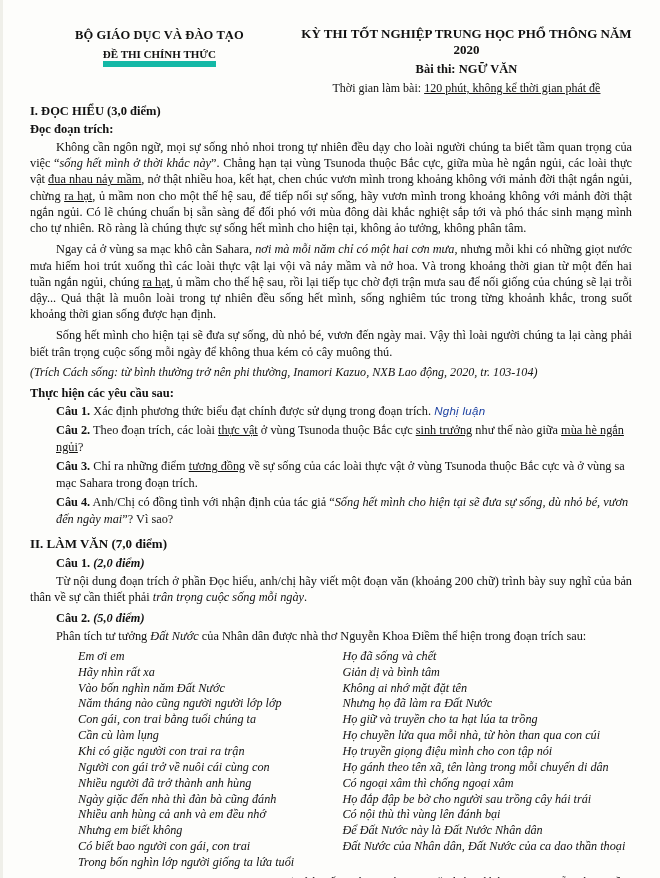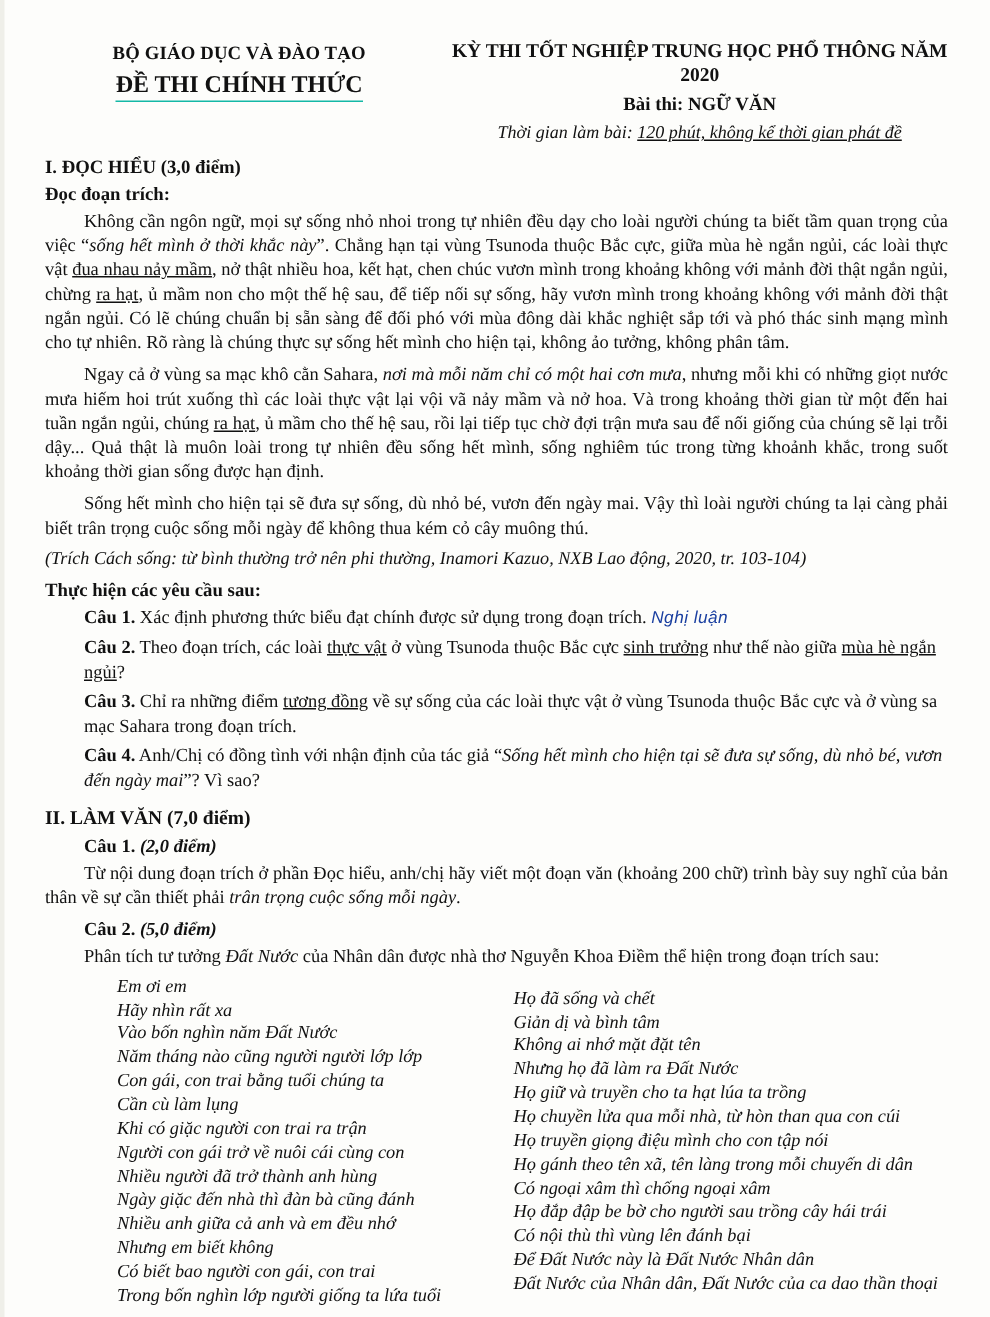--- a/index.html
+++ b/index.html
@@ -36,39 +36,38 @@
   .hdr-right {
     width: 55%;
     text-align: center;
   }
   .ln1 {
     font-size: 12.5px;
     font-weight: bold;
     letter-spacing: .1px;
   }
   .ln2 {
-    font-size: 16px;
+    font-size: 11px;
     font-weight: bold;
     margin-top: 5px;
     display: inline-block;
-    border-bottom: 1px solid #14b8a6;
+    border-bottom: 6px solid #14b8a6;
     padding-bottom: 1px;
   }
   .exam-title {
     font-size: 13px;
     font-weight: bold;
   }
   .exam-sub {
     font-size: 12.5px;
     font-weight: bold;
     margin-top: 4px;
   }
   .exam-time {
     font-size: 12px;
-    font-style: italic;
     margin-top: 4px;
   }
   .exam-time u { text-decoration: underline; }
 
   .sect-title {
     font-size: 12.5px;
     font-weight: bold;
     margin: 8px 0 3px 0;
   }
   .sub-title {
@@ -114,21 +113,20 @@
   .cau {
     font-size: 12.3px;
     font-weight: bold;
     margin: 4px 0 2px 26px;
   }
   .cau .pt { font-style: italic; font-weight: bold; }
   .poem-wrap {
     display: flex;
     gap: 10px;
     margin: 4px 0 0 0;
-    align-items: center;
   }
   .poem-col {
     width: 50%;
     font-size: 12.2px;
     font-style: italic;
     line-height: 1.30;
   }
   .poem-col.left { padding-left: 48px; box-sizing: border-box; }
   .poem-col.right { padding-left: 6px; box-sizing: border-box; }
   .poem-col div { white-space: nowrap; }
@@ -221,21 +219,21 @@
       <div>Em ơi em</div>
       <div>Hãy nhìn rất xa</div>
       <div>Vào bốn nghìn năm Đất Nước</div>
       <div>Năm tháng nào cũng người người lớp lớp</div>
       <div>Con gái, con trai bằng tuổi chúng ta</div>
       <div>Cần cù làm lụng</div>
       <div>Khi có giặc người con trai ra trận</div>
       <div>Người con gái trở về nuôi cái cùng con</div>
       <div>Nhiều người đã trở thành anh hùng</div>
       <div>Ngày giặc đến nhà thì đàn bà cũng đánh</div>
-      <div>Nhiều anh giữa cả anh và em đều nhớ</div>
+      <div>Nhiều anh hùng cả anh và em đều nhớ</div>
       <div>Nhưng em biết không</div>
       <div>Có biết bao người con gái, con trai</div>
       <div>Trong bốn nghìn lớp người giống ta lứa tuổi</div>
     </div>
     <div class="poem-col right">
       <div>Họ đã sống và chết</div>
       <div>Giản dị và bình tâm</div>
       <div>Không ai nhớ mặt đặt tên</div>
       <div>Nhưng họ đã làm ra Đất Nước</div>
       <div>Họ giữ và truyền cho ta hạt lúa ta trồng</div>

